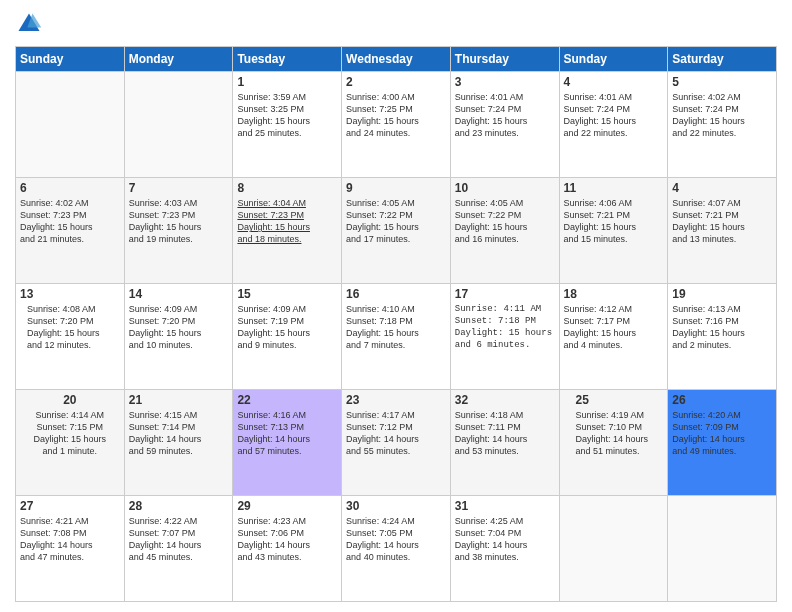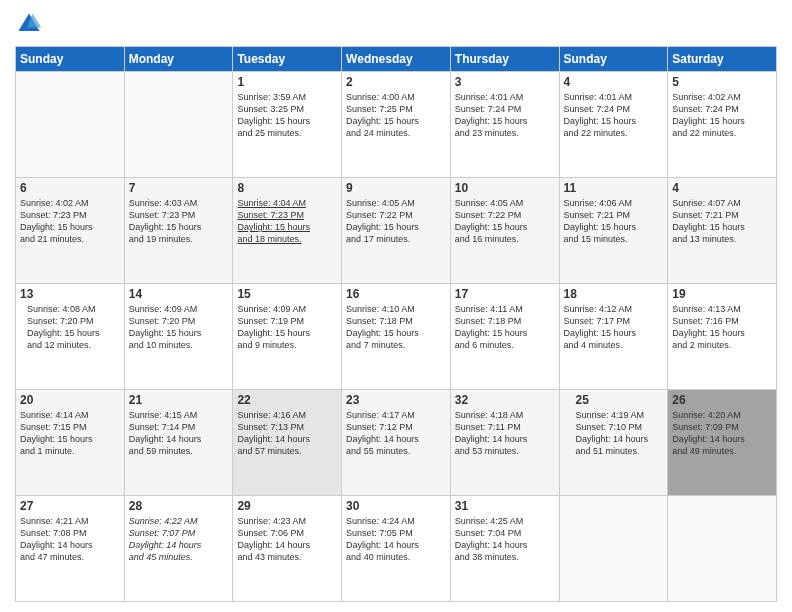--- a/index.html
+++ b/index.html
@@ -249,56 +249,56 @@
           </td>
           <td>
             <span class="day-number">16</span>
             <div class="day-info" style="white-space: pre-line;">Sunrise: 4:10 AM
 Sunset: 7:18 PM
 Daylight: 15 hours
 and 7 minutes.</div>
           </td>
           <td>
             <span class="day-number">17</span>
-            <div class="day-info" style="white-space: pre-line;">Sunrise: 4:11 AM
+            <div class="day-info" style="white-space: pre-line; font-family: Liberation Mono, monospace;">Sunrise: 4:11 AM
 Sunset: 7:18 PM
 Daylight: 15 hours
 and 6 minutes.</div>
           </td>
           <td>
             <span class="day-number">18</span>
             <div class="day-info" style="white-space: pre-line;">Sunrise: 4:12 AM
 Sunset: 7:17 PM
 Daylight: 15 hours
 and 4 minutes.</div>
           </td>
           <td>
             <span class="day-number">19</span>
             <div class="day-info" style="white-space: pre-line;">Sunrise: 4:13 AM
 Sunset: 7:16 PM
 Daylight: 15 hours
 and 2 minutes.</div>
           </td>
         </tr>
         <tr>
-          <td style="background: rgb(245, 245, 245);">
+          <td style="background: rgb(245, 245, 245); text-align: center;">
             <span class="day-number">20</span>
             <div class="day-info" style="white-space: pre-line;">Sunrise: 4:14 AM
 Sunset: 7:15 PM
 Daylight: 15 hours
 and 1 minute.</div>
           </td>
           <td style="background: rgb(245, 245, 245);">
             <span class="day-number">21</span>
             <div class="day-info" style="white-space: pre-line;">Sunrise: 4:15 AM
 Sunset: 7:14 PM
 Daylight: 14 hours
 and 59 minutes.</div>
           </td>
-          <td style="background: #e5e5e5;">
+          <td style="background: #c4b5fd;">
             <span class="day-number">22</span>
             <div class="day-info" style="white-space: pre-line;">Sunrise: 4:16 AM
 Sunset: 7:13 PM
 Daylight: 14 hours
 and 57 minutes.</div>
           </td>
           <td style="background: rgb(245, 245, 245);">
             <span class="day-number">23</span>
             <div class="day-info" style="white-space: pre-line;">Sunrise: 4:17 AM
 Sunset: 7:12 PM
@@ -312,39 +312,39 @@
 Daylight: 14 hours
 and 53 minutes.</div>
           </td>
           <td style="background: rgb(245, 245, 245); padding-left: 16px;">
             <span class="day-number">25</span>
             <div class="day-info" style="white-space: pre-line;">Sunrise: 4:19 AM
 Sunset: 7:10 PM
 Daylight: 14 hours
 and 51 minutes.</div>
           </td>
-          <td style="background: #a3a3a3;">
+          <td style="background: #3b82f6;">
             <span class="day-number">26</span>
             <div class="day-info" style="white-space: pre-line;">Sunrise: 4:20 AM
 Sunset: 7:09 PM
 Daylight: 14 hours
 and 49 minutes.</div>
           </td>
         </tr>
         <tr>
           <td>
             <span class="day-number">27</span>
             <div class="day-info" style="white-space: pre-line;">Sunrise: 4:21 AM
 Sunset: 7:08 PM
 Daylight: 14 hours
 and 47 minutes.</div>
           </td>
           <td>
             <span class="day-number">28</span>
-            <div class="day-info" style="white-space: pre-line; font-style: italic;">Sunrise: 4:22 AM
+            <div class="day-info" style="white-space: pre-line;">Sunrise: 4:22 AM
 Sunset: 7:07 PM
 Daylight: 14 hours
 and 45 minutes.</div>
           </td>
           <td>
             <span class="day-number">29</span>
             <div class="day-info" style="white-space: pre-line;">Sunrise: 4:23 AM
 Sunset: 7:06 PM
 Daylight: 14 hours
 and 43 minutes.</div>

